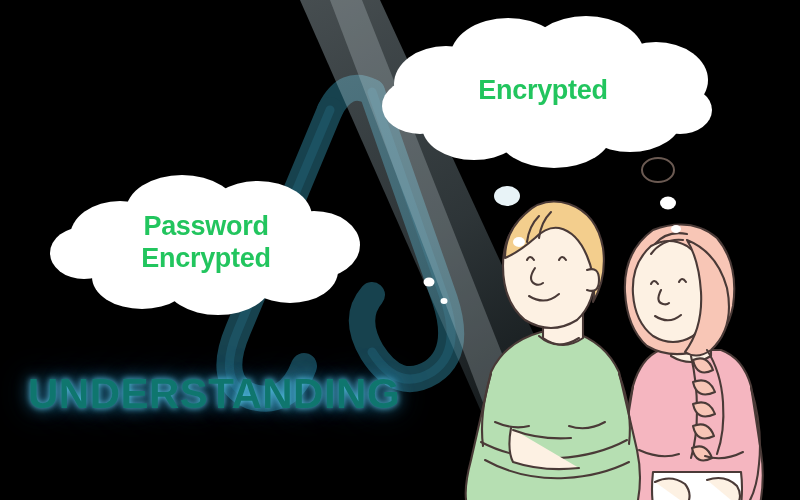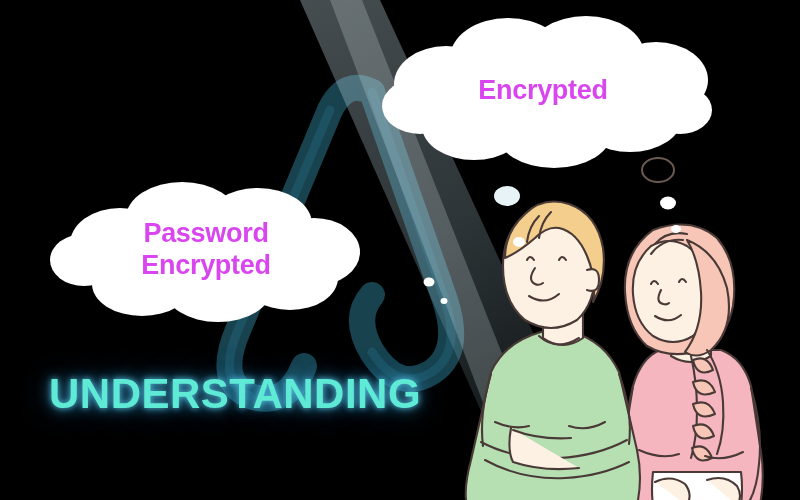--- a/index.html
+++ b/index.html
@@ -30,45 +30,45 @@
   }
   .cloud svg { display: block; }
   .cloud-text {
     position: absolute;
     inset: 0;
     display: flex;
     flex-direction: column;
     align-items: center;
     justify-content: center;
     text-align: center;
-    color: #d946ef;
+    color: #22c55e;
     font-weight: bold;
     letter-spacing: -0.3px;
     pointer-events: none;
     line-height: 1.18;
   }
 
   #cloud-vpn      { left: 52px;  top: 52px;  width: 240px; height: 112px; }
   #cloud-vpn .cloud-text { font-size: 27px; }
 
   #cloud-enc      { left: 368px; top: 14px;  width: 350px; height: 160px; }
   #cloud-enc .cloud-text { font-size: 27px; padding-bottom: 6px; }
 
-  #cloud-pwd      { left: 46px;  top: 178px; width: 320px; height: 148px; }
+  #cloud-pwd      { left: 46px;  top: 171px; width: 320px; height: 148px; }
   #cloud-pwd .cloud-text { font-size: 27px; padding-bottom: 4px; }
 
   
   #headline {
     position: absolute;
-    left: 37px;
+    left: 16px;
     top: 370px;
     font-size: 42px;
     font-weight: bold;
     letter-spacing: 0.5px;
-    color: #5eead4;
+    color: #0f766e;
     text-shadow:
       0 0 6px rgba(90,200,235,0.95),
       0 0 16px rgba(60,170,220,0.75),
       0 0 34px rgba(40,140,200,0.45);
     white-space: nowrap;
     padding-left: 12px;
   }
 
   
   #characters {

